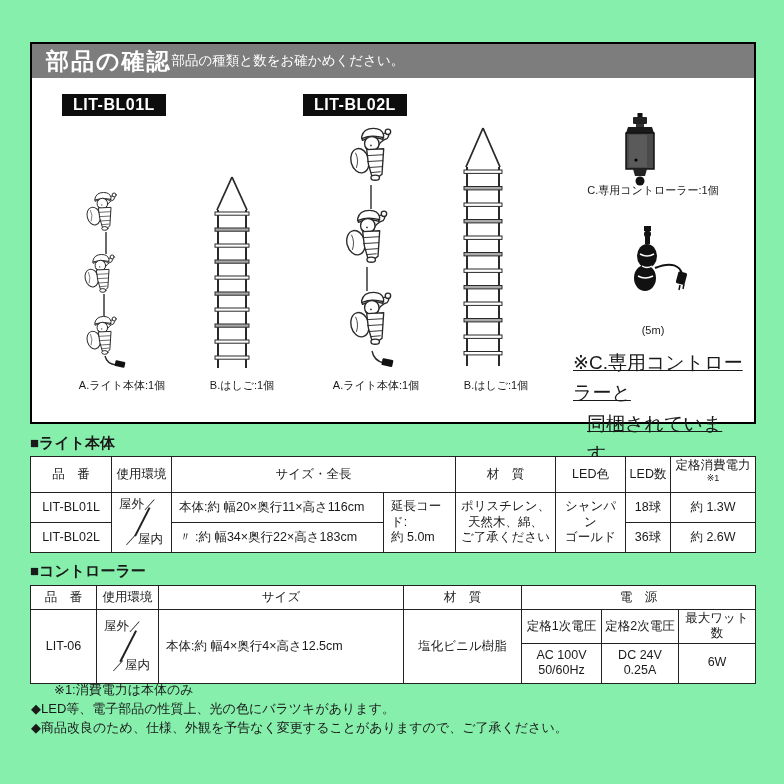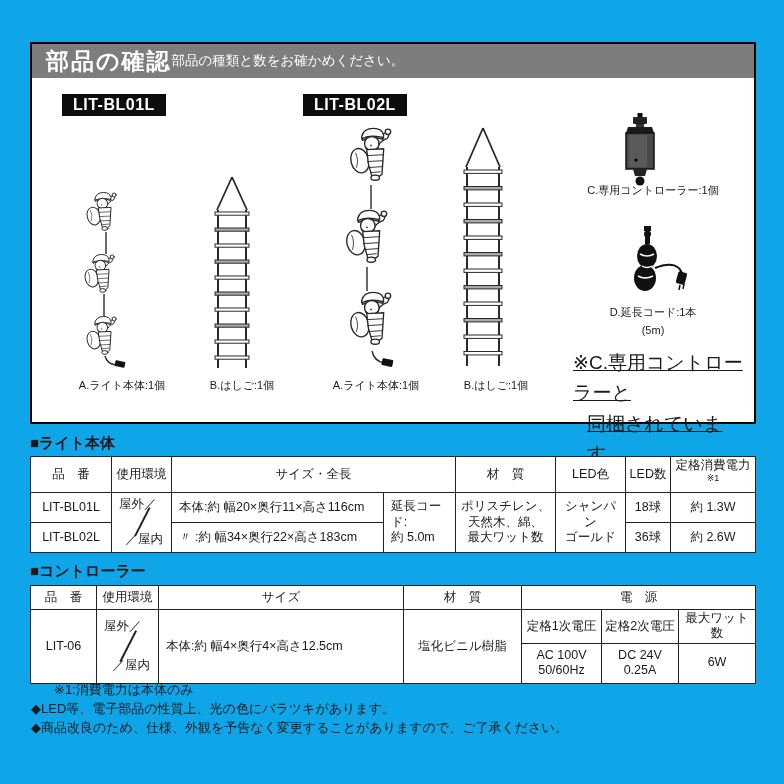--- a/index.html
+++ b/index.html
@@ -1,17 +1,17 @@
 <!DOCTYPE html>
 <html><head>
 <meta charset="utf-8">
 <style>
   html,body { margin:0; padding:0; background:#fff; }
   body { width:784px; height:784px; font-family:"Liberation Sans","DejaVu Sans",sans-serif; color:#1a1a1a; }
-  .page { position:relative; width:784px; height:784px; background:#0ea5e9; overflow:hidden; }
+  .page { position:relative; width:784px; height:784px; background:#86efac; overflow:hidden; }
 
   
   .panel { position:absolute; left:30px; top:42px; width:722px; height:378px; border:2px solid #000; background:#fff; }
   .panel-header { position:absolute; left:0; top:0; width:100%; height:34px; background:#7d7d7d; display:flex; align-items:center; box-sizing:border-box; padding-left:14px; }
   .panel-title { color:#fff; font-size:23px; font-weight:bold; letter-spacing:2px; }
   .panel-sub { color:#fff; font-size:13.5px; }
 
   .badge { position:absolute; background:#0d0d0d; color:#fff; font-weight:bold; font-size:16px; padding:2px 11px; letter-spacing:0.5px; }
   .badge1 { left:30px; top:50px; }
   .badge2 { left:271px; top:50px; }
@@ -182,21 +182,20 @@
         <rect x="63" y="46" width="9" height="12" rx="1.5" fill="#111" transform="rotate(15 67 52)"></rect>
         <path d="M66,59 L65,64 M70,58 L69,63" stroke="#111" stroke-width="1.5"></path>
       </svg>
     </div>
 
     <div class="caption capA1">A.ライト本体:1個</div>
     <div class="caption capB1">B.はしご:1個</div>
     <div class="caption capA2">A.ライト本体:1個</div>
     <div class="caption capB2">B.はしご:1個</div>
     <div class="caption capC">C.専用コントローラー:1個</div>
-    <div class="caption capD">D.延長コード:1本</div>
     <div class="caption capD2">(5m)</div>
 
     <div class="panel-note">
       <div>※C.専用コントローラーと</div>
       <div class="cont">同梱されています。</div>
       <div class="cont">D.延長コード はどちらにも</div>
     </div>
   </div>
 
   <div class="section-label sl1">■ライト本体</div>
@@ -229,21 +228,21 @@
           <span class="env-top">屋外／</span>
           <span class="env-bot">／屋内</span>
           <span class="env-line"></span>
         </span>
       </td>
       <td class="left">本体:約 幅20×奥行11×高さ116cm</td>
       <td class="left pre" rowspan="2">延長コード:
 約 5.0m</td>
       <td class="pre" rowspan="2">ポリスチレン、
 天然木、綿、
-最大ワット数</td>
+ご了承ください</td>
       <td class="pre" rowspan="2">シャンパン
 ゴールド</td>
       <td>18球</td>
       <td>約 1.3W</td>
     </tr>
     <tr class="h30">
       <td>LIT-BL02L</td>
       <td class="left">〃 :約 幅34×奥行22×高さ183cm</td>
       <td>36球</td>
       <td>約 2.6W</td>

